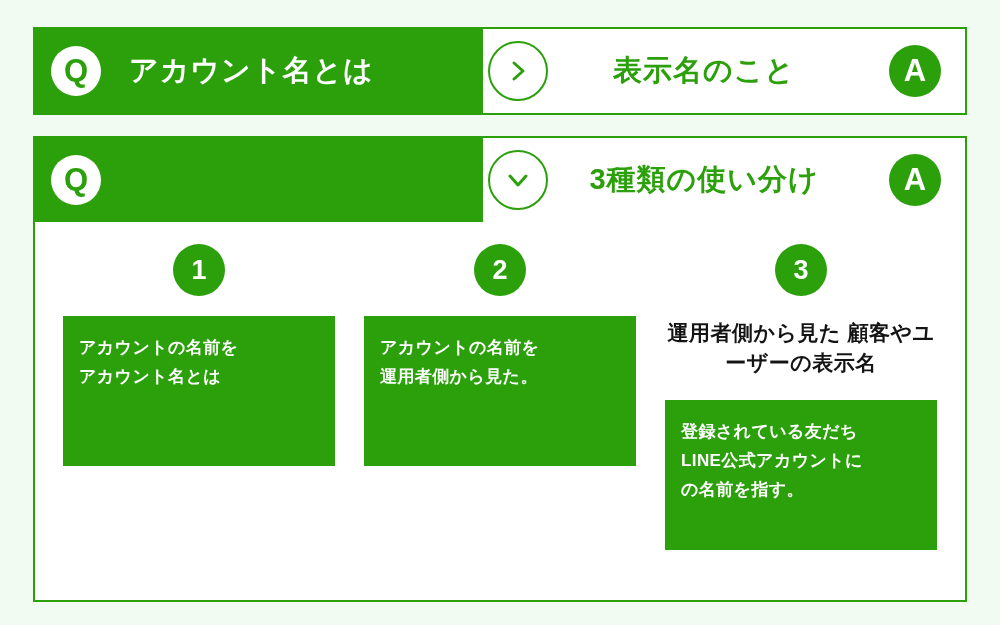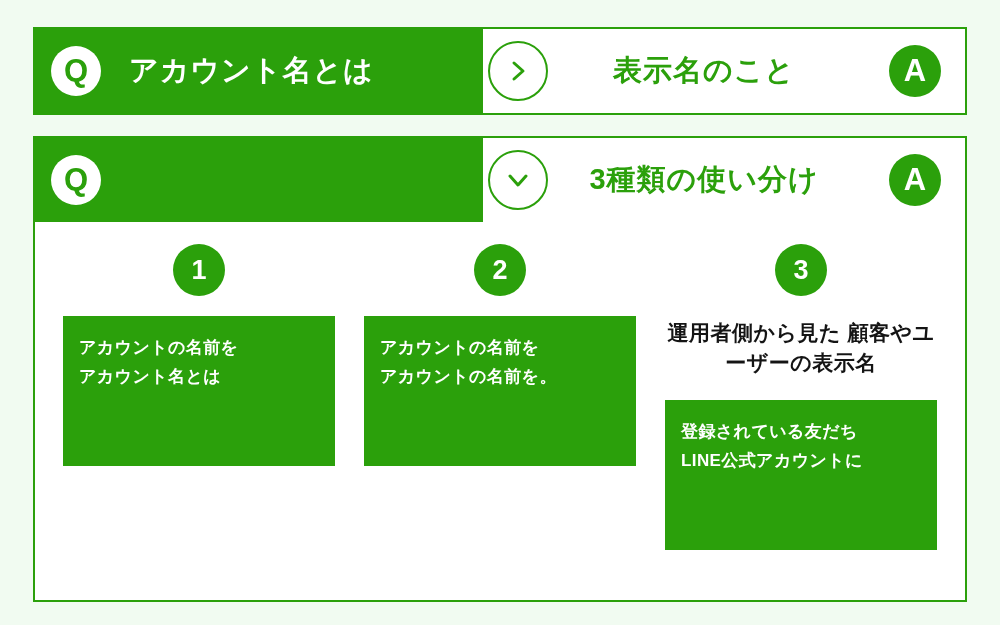--- a/index.html
+++ b/index.html
@@ -244,32 +244,33 @@
         <div class="col-note">
           <span class="nl">アカウントの名前を</span>
           <span class="nl">アカウント名とは</span>
         </div>
       </div>
 
       <div class="column">
         <div class="badge-num">2</div>
         <div class="col-note">
           <span class="nl">アカウントの名前を</span>
-          <span class="nl">アカウントの名前を。</span>
+          <span class="nl">運用者側から見た。</span>
         </div>
       </div>
 
       <div class="column">
         <div class="badge-num">3</div>
         <div class="col-title">
           <span class="nl">運用者側から見た</span>
           <span class="nl">顧客やユーザーの表示名</span>
         </div>
         <div class="col-note">
           <span class="nl">登録されている友だち</span>
           <span class="nl">LINE公式アカウントに</span>
+          <span class="nl">の名前を指す。</span>
         </div>
       </div>
 
     </div>
   </div>
 
 </div>
 
 </body></html>

